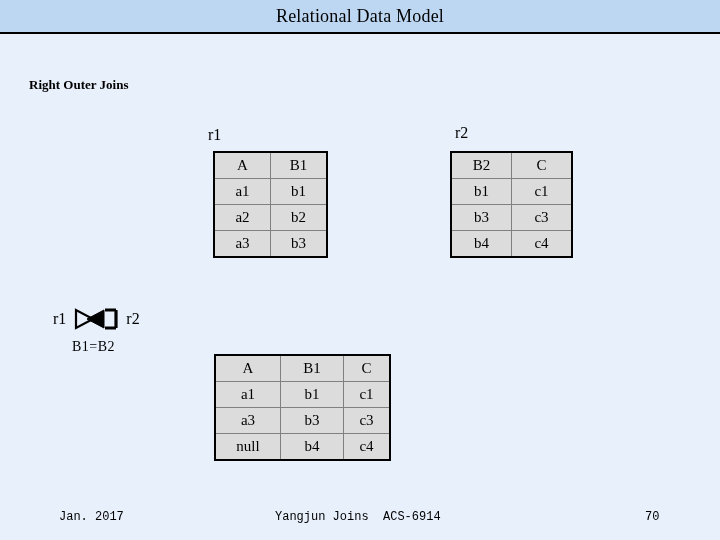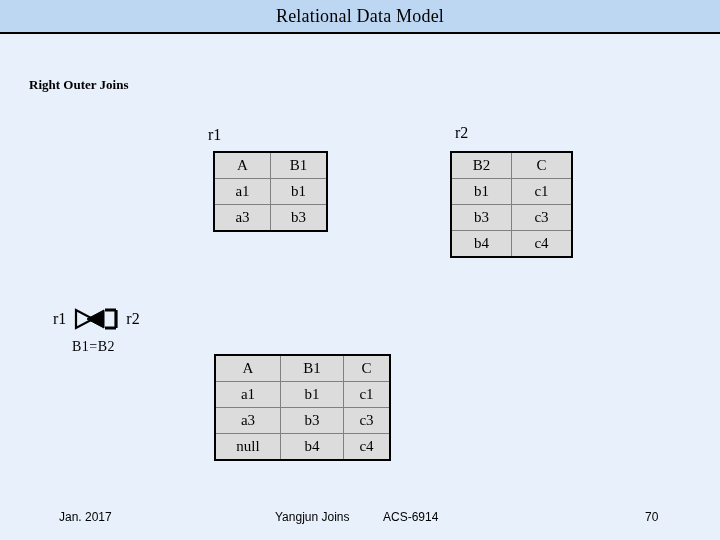--- a/index.html
+++ b/index.html
@@ -120,21 +120,21 @@
     top: 338px;
     font-family: "Liberation Serif", serif;
     font-size: 14px;
     line-height: 18px;
     letter-spacing: 0.5px;
     color: #000000;
   }
   
   .footer-item {
     position: absolute;
-    font-family: Liberation Sans, sans-serif;
+    font-family: Liberation Mono, monospace;
     font-size: 12px;
     line-height: 16px;
     color: #000000;
   }
   #footer-date   { left: 59px;  top: 509px; }
   #footer-author { left: 275px; top: 509px; }
   #footer-course { left: 383px; top: 509px; }
   #footer-page   { left: 645px; top: 509px; }
 </style>
 </head>
@@ -152,20 +152,24 @@
     <tbody>
       <tr>
         <td>A</td>
         <td>B1</td>
       </tr>
       <tr>
         <td>a1</td>
         <td>b1</td>
       </tr>
       <tr>
+        <td>a2</td>
+        <td>b2</td>
+      </tr>
+      <tr>
         <td>a3</td>
         <td>b3</td>
       </tr>
     </tbody>
   </table>
 
   <div class="rel-label" id="label-r2">r2</div>
   <table class="rel-table" id="table-r2">
     <tbody>
       <tr>

